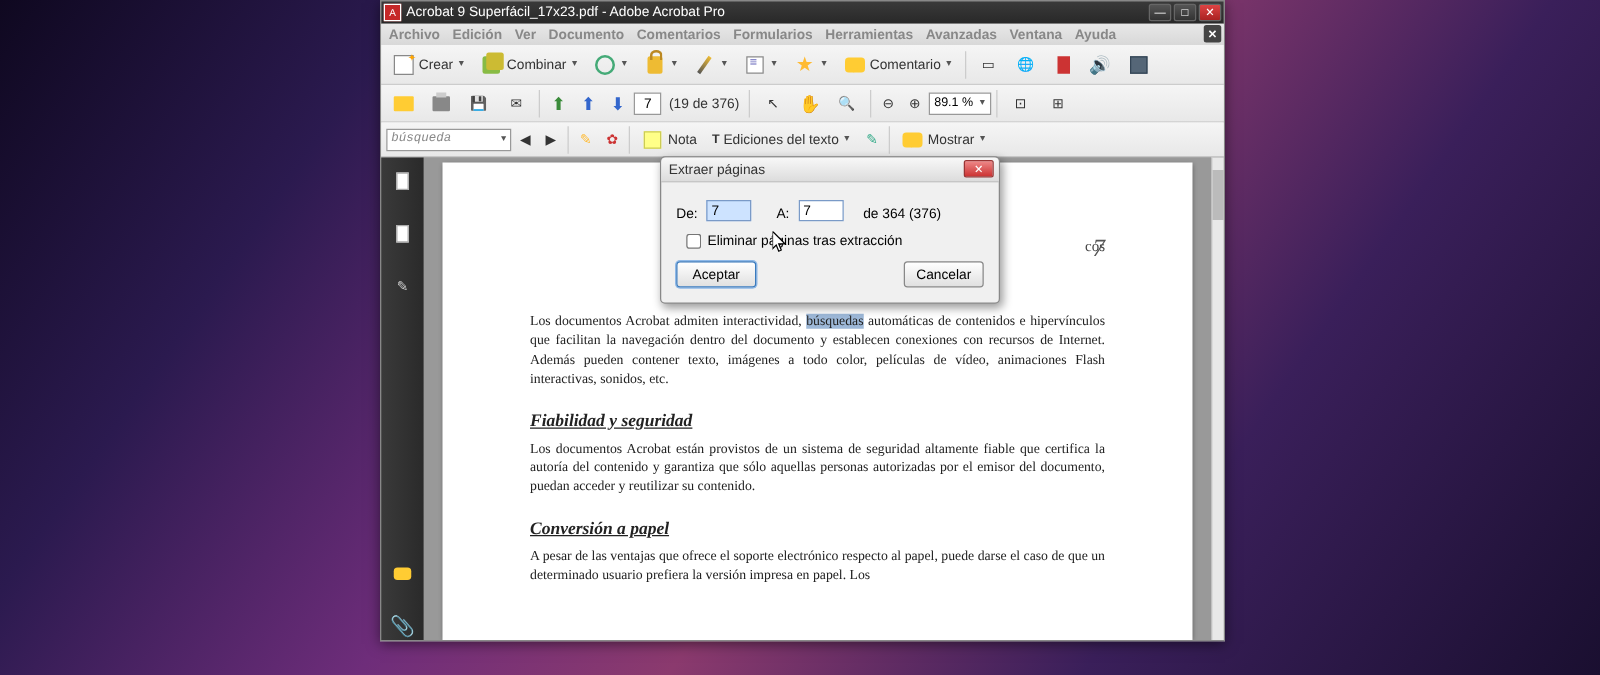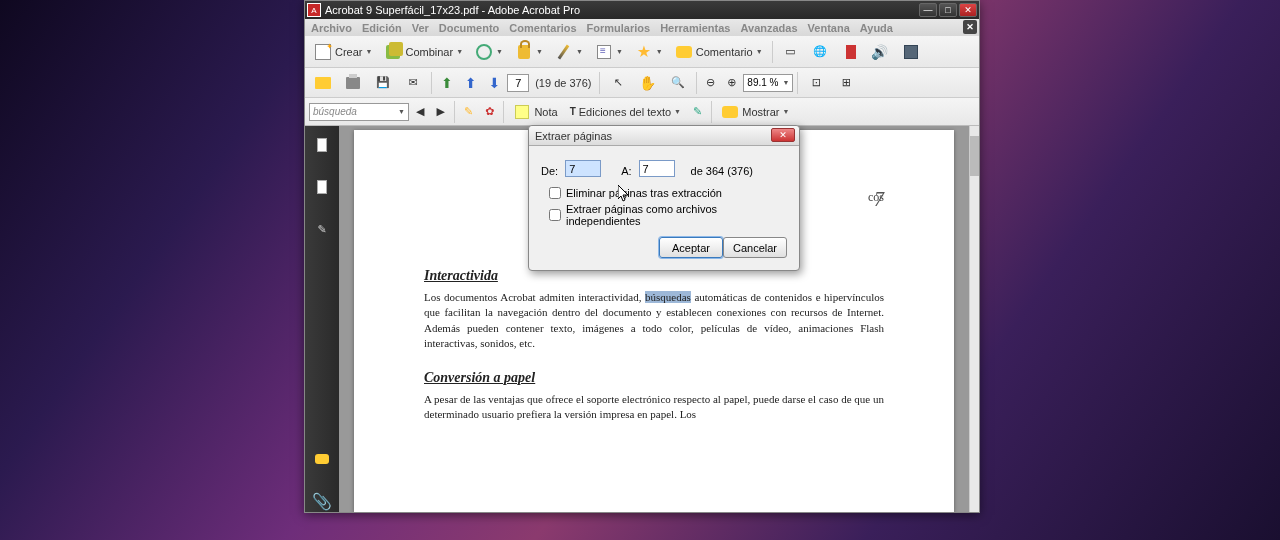--- a/index.html
+++ b/index.html
@@ -156,20 +156,21 @@
   width: 100px; height: 18px;
   border: 1px solid #999;
   font-size: 10px;
   padding: 0 3px;
   font-style: italic;
   color: #888;
   background: #fff;
   display: flex;
   align-items: center;
   justify-content: space-between;
+  font-family: Liberation Mono, monospace;
 }
 .workspace {
   display: flex;
   height: calc(100% - 125px);
   background: #888;
 }
 .sidebar {
   width: 34px;
   background: linear-gradient(to right, #3a3a3a, #2a2a2a);
   display: flex;
@@ -306,21 +307,21 @@
   display: flex;
   align-items: center;
   gap: 5px;
   font-size: 11px;
   margin-bottom: 4px;
   padding-left: 8px;
 }
 .check-row input[type="checkbox"] { width: 12px; height: 12px; }
 .dialog-btns {
   display: flex;
-  justify-content: flex-end;
+  justify-content: space-between;
   gap: 0;
   margin-top: 10px;
 }
 .dlg-btn {
   min-width: 64px;
   height: 21px;
   border: 1px solid #888;
   border-radius: 3px;
   background: linear-gradient(to bottom, #fff, #e0e0e0);
   font-size: 11px;
@@ -591,24 +592,25 @@
       <div class="sidebar-btn">
           <span class="ic-clip">📎</span>
         </div>
     </div>
 
     <div class="doc-area">
       <div class="doc-page">
         <span class="page-header-right">cos</span>
         <span class="page-num">7</span>
         <div style="height:60px"></div>
-        <div class="doc-heading">Interactivida</div>
         <p class="doc-para">
           <span>Los documentos Acrobat admiten interactividad, </span><span class="highlight">búsquedas</span><span> automáticas de contenidos e hipervínculos que facilitan la navegación dentro del documento y establecen conexiones con recursos de Internet. Además pueden contener texto, imágenes a todo color, películas de vídeo, animaciones Flash interactivas, sonidos, etc.</span>
         </p>
+        <div class="doc-heading">Fiabilidad y seguridad</div>
+        <p class="doc-para">Los documentos Acrobat están provistos de un sistema de seguridad altamente fiable que certifica la autoría del contenido y garantiza que sólo aquellas personas autorizadas por el emisor del documento, puedan acceder y reutilizar su contenido.</p>
         <div class="doc-heading">Conversión a papel</div>
         <p class="doc-para">A pesar de las ventajas que ofrece el soporte electrónico respecto al papel, puede darse el caso de que un determinado usuario prefiera la versión impresa en papel. Los</p>
       </div>
     </div>
     <div class="scrollbar">
       <div class="scrollbar-thumb"></div>
     </div>
   </div>
 </div>
 
@@ -624,24 +626,20 @@
       <span style="width:10px"></span>
       <label>A:</label>
       <input class="num-input" value="7" style="">
       <span style="width:6px"></span>
       <span>de 364 (376)</span>
     </div>
     <div class="check-row">
       <input type="checkbox" style="">
       <span>Eliminar páginas tras extracción</span>
     </div>
-    <div class="check-row">
-      <input type="checkbox" style="">
-      <span>Extraer páginas como archivos independientes</span>
-    </div>
     <div class="dialog-btns">
       <div class="dlg-btn primary">Aceptar</div>
       <div class="dlg-btn">Cancelar</div>
     </div>
   </div>
 </div>
 
 <svg class="cursor" viewBox="0 0 12 18">
   <path d="M0,0 L0,14 L3,11 L5,16 L7,15 L5,10 L10,10 Z" fill="#fff" stroke="#000" stroke-width="1"></path>
 </svg>

